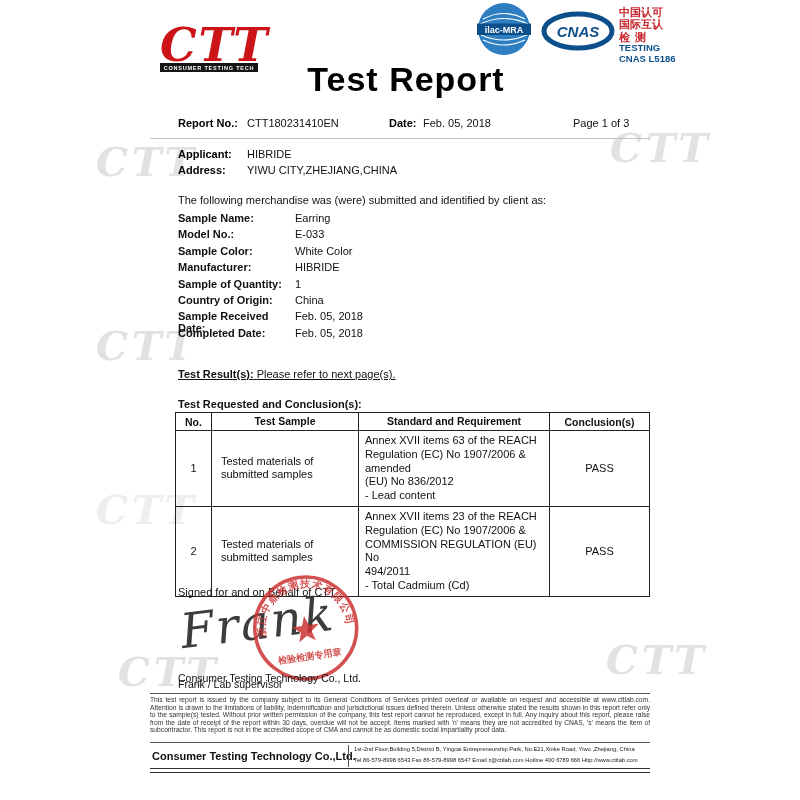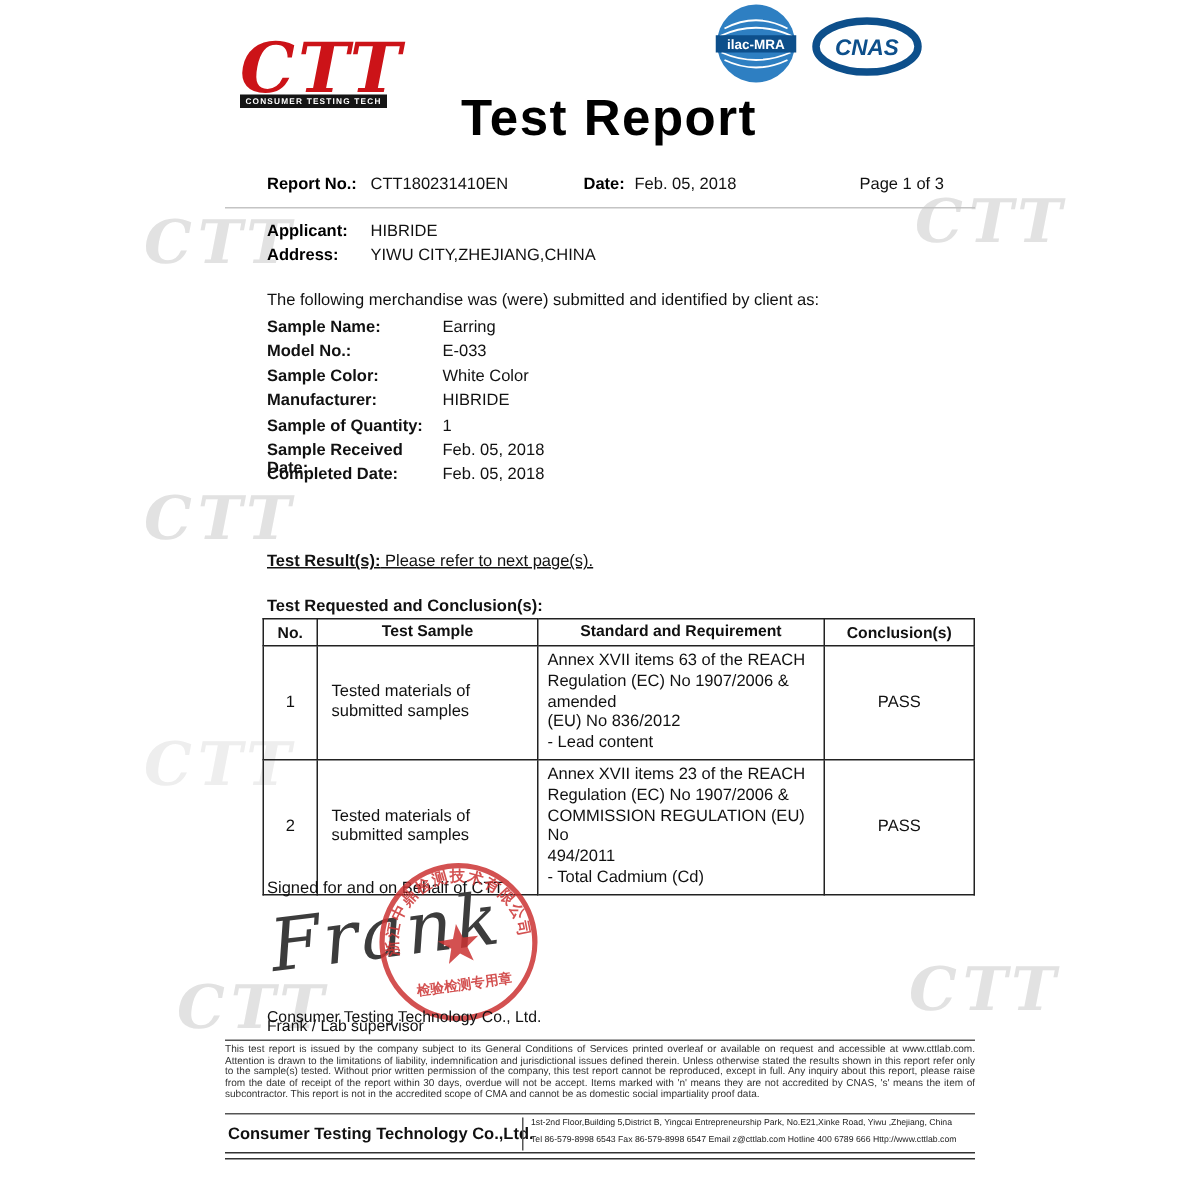--- a/index.html
+++ b/index.html
@@ -128,20 +128,27 @@
     </svg>
   </div>
 
   <div class="cnas">
     <svg width="74" height="40" viewBox="0 0 74 40">
       <ellipse cx="37" cy="20" rx="34" ry="17" fill="none" stroke="#0d4f8b" stroke-width="5"></ellipse>
       <text x="37" y="25.5" text-anchor="middle" fill="#0d4f8b" font-size="15" font-weight="bold" font-style="italic" font-family="Liberation Sans, sans-serif">CNAS</text>
     </svg>
   </div>
 
+  <div class="accred">
+    <div class="accred-cn">中国认可</div>
+    <div class="accred-cn">国际互认</div>
+    <div class="accred-cn3">检测</div>
+    <div class="accred-en">TESTING</div>
+    <div class="accred-en">CNAS L5186</div>
+  </div>
 
   <span class="lbl rn-lbl">Report No.:</span>
   <span class="val rn-val">CTT180231410EN</span>
   <span class="lbl dt-lbl">Date:</span>
   <span class="val dt-val">Feb. 05, 2018</span>
   <span class="val pg-val">Page 1 of 3</span>
   <div class="line-report"></div>
 
   <span class="lbl ap-lbl">Applicant:</span>
   <span class="val ap-val">HIBRIDE</span>
@@ -163,20 +170,24 @@
       <span class="flabel">Sample Color:</span>
       <span class="fvalue">White Color</span>
     </div>
     <div class="field-row">
       <span class="flabel">Manufacturer:</span>
       <span class="fvalue">HIBRIDE</span>
     </div>
     <div class="field-row">
       <span class="flabel">Sample of Quantity:</span>
       <span class="fvalue">1</span>
+    </div>
+    <div class="field-row">
+      <span class="flabel">Country of Origin:</span>
+      <span class="fvalue">China</span>
     </div>
     <div class="field-row">
       <span class="flabel">Sample Received Date:</span>
       <span class="fvalue">Feb. 05, 2018</span>
     </div>
     <div class="field-row">
       <span class="flabel">Completed Date:</span>
       <span class="fvalue">Feb. 05, 2018</span>
     </div>
   </div>

